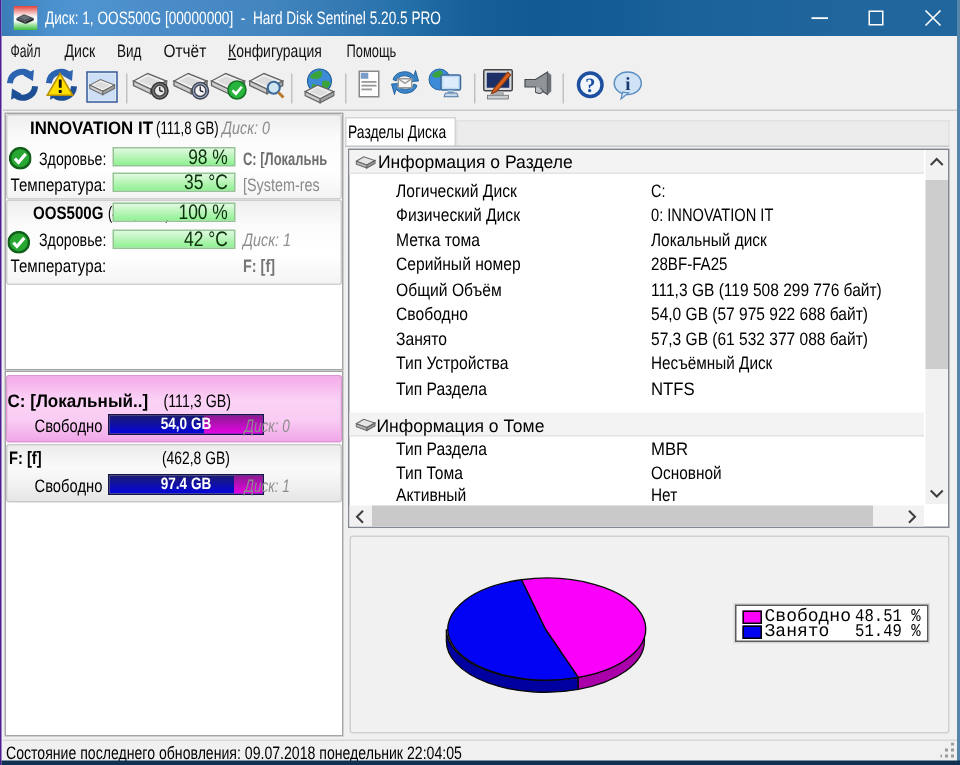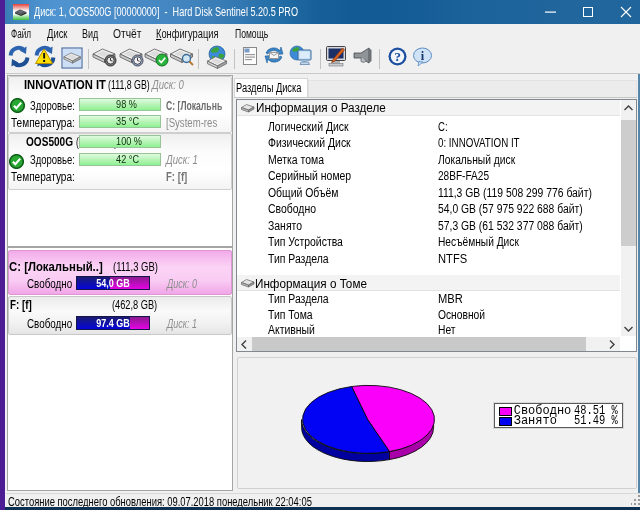--- a/index.html
+++ b/index.html
@@ -1,33 +1,33 @@
 <!DOCTYPE html>
 <html><head>
 <meta charset="utf-8">
 <style>
 * { margin:0; padding:0; box-sizing:border-box; }
 html,body { width:640px; height:510px; overflow:hidden; }
 body { font-family:"Liberation Sans", sans-serif; font-size:12px; line-height:14px; background:#f0f0f0; }
 .t { position:absolute; white-space:pre; transform-origin:0 0; }
 #win { position:absolute; left:0; top:0; width:640px; height:510px; background:#f0f0f0;
-  border-left:5px solid #4c1d95; border-right:2px solid #5585a8; }
+  border-left:1px solid #4c1d95; border-right:2px solid #5585a8; }
 #titlebar { position:absolute; left:0; top:0; width:637px; height:24px;
   background:linear-gradient(90deg,#3a7cb6 0%,#4a90cc 5%,#4f94d0 8%,#4a8cc8 17%,#4285bf 28%,#3579b3 36%,#2470a9 42%,#175f98 49%,#115a93 56%,#155d96 65%,#1b629a 72%,#1e649c 80%,#21669c 90%,#20659b 100%); }
 #menubar { position:absolute; left:1px; top:24px; width:636px; height:19px; background:#f0f0f0; }
 #toolbar { position:absolute; left:1px; top:43px; width:636px; height:31px; background:#f0f0f0; border-bottom:1px solid #c9c9c9; }
 .tsep { position:absolute; top:49px; width:1px; height:20px; background:#c2c2c2; }
 #lp1 { position:absolute; left:2px; top:75px; width:226px; height:172px; background:#fff; border:1px solid #a5a5a5; }
 #lp2 { position:absolute; left:2px; top:247px; width:226px; height:244px; background:#fff; border:1px solid #a5a5a5; }
 .card { position:absolute; border:1px solid #cfcfcf; border-radius:2px;
   background:linear-gradient(180deg,#efefef,#fbfbfb 30%,#ffffff 65%,#f4f4f4); }
 .gbar { position:absolute; width:82px; height:13px; border:1px solid #96c496;
-  background:linear-gradient(180deg,#e0fae0,#b8f4b8 50%,#8ef291); text-align:left; font-size:11px; color:#0c300c; line-height:11px;padding-left:32px; }
+  background:linear-gradient(180deg,#e0fae0,#b8f4b8 50%,#8ef291); text-align:right; font-size:14px; color:#0c300c; line-height:11px;padding-left:32px; }
 .gl { transform:scaleX(0.83); transform-origin:50% 0; }
-.pbar { position:absolute; width:74px; height:14px; border:1px solid #15154a; background:linear-gradient(180deg,#1b1b72,#0505dc); }
+.pbar { position:absolute; width:104px; height:14px; border:1px solid #15154a; background:linear-gradient(180deg,#1b1b72,#0505dc); }
 .pbar .mag { position:absolute; right:0; top:0; height:100%; background:linear-gradient(180deg,#8c1a90,#e404e4); }
 .pbar .lab { position:absolute; left:0; top:0; width:100%; text-align:center; color:#fff; font-weight:bold; font-size:11px; line-height:12px; transform:scaleX(0.82); transform-origin:50% 0; }
 #cardC { position:absolute; left:0px; top:2px; width:224px; height:45px; border:1px solid #df96d5; border-radius:2px;
   background:linear-gradient(180deg,#f3abe9,#fbd3f6 38%,#f9ccf3 68%,#f1a6e8); }
 #cardF { position:absolute; left:0px; top:48px; width:224px; height:39px; border:1px solid #c9c9c9; border-radius:2px;
   background:linear-gradient(180deg,#ebebeb,#fafafa 38%,#f1f1f1 72%,#e5e5e5); }
 #tabbox { position:absolute; left:229px; top:78px; width:74px; height:20px; background:#fff; border:1px solid #d6d6d6; border-bottom:0; }
 #tabrest { position:absolute; left:303px; top:80px; width:329px; height:17px; background:#ececec; border:1px solid #e2e2e2; border-bottom:0; }
 #tabline { position:absolute; left:229px; top:97px; width:403px; height:1px; background:#c6c6c6; }
 #details { position:absolute; left:231px; top:99px; width:401px; height:253px; background:#fff; border:1px solid #828790; }

